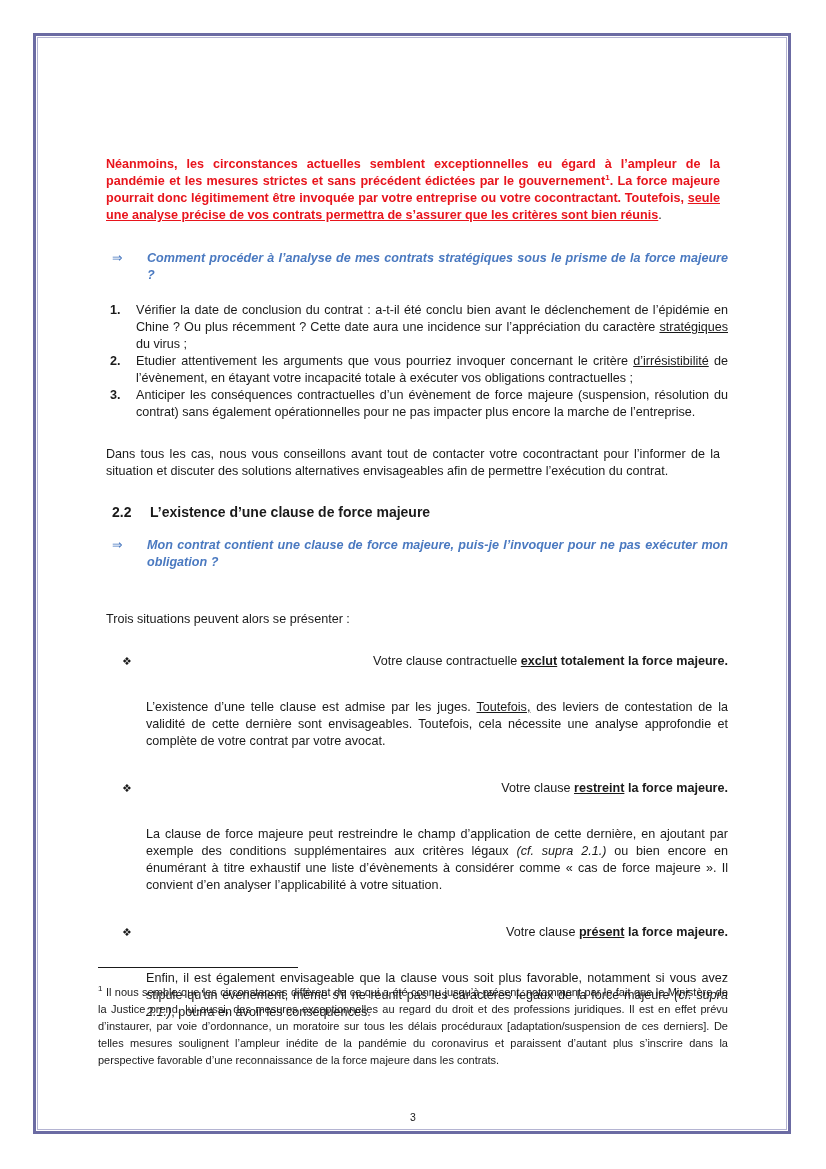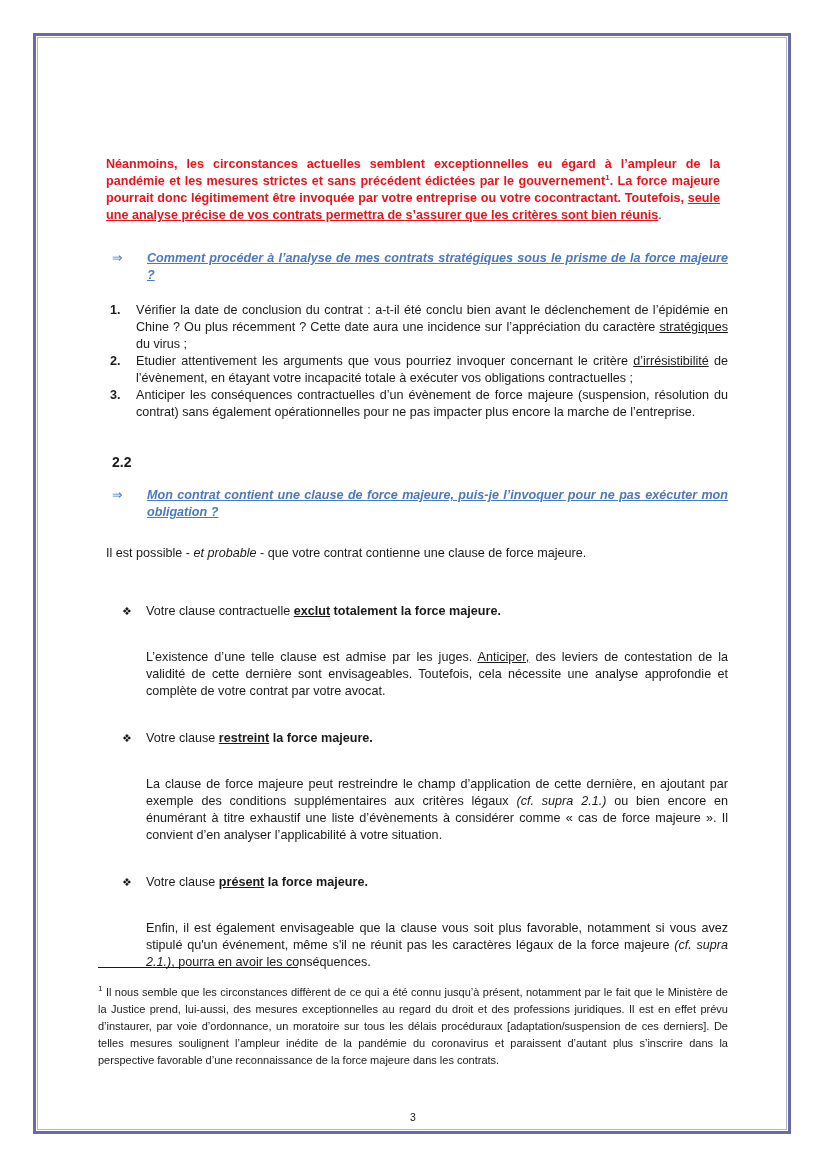--- a/index.html
+++ b/index.html
@@ -9,31 +9,31 @@
                  border: 3px solid #6b6ba3; box-sizing: border-box; }
   .frame-inner { position: absolute; left: 37px; top: 37px; width: 750px; height: 1093px;
                  border: 1px solid #b4b4d2; box-sizing: border-box; }
   .content { position: absolute; left: 98px; top: 148px; width: 630px;
              font-size: 12.6px; line-height: 17px; }
   .p { margin: 8px; text-align: justify; }
   .red { color: #e8141c; font-weight: bold; }
   .red .ul { text-decoration: underline; }
   .arrow-q { display: flex; color: #4a79c0; font-style: italic; font-weight: bold; margin-left: 14px; }
   .arrow-q .ar { width: 35px; flex: none; font-style: normal; font-weight: normal; }
-  .arrow-q .qt { flex: 1; text-align: justify; text-decoration: underline; }
+  .arrow-q .qt { flex: 1; text-align: justify; }
   ol.steps { list-style: none; margin: 0; padding: 0; margin-left: 12px; }
   ol.steps li { display: flex; }
   ol.steps .num { width: 26px; flex: none; font-weight: bold; }
   ol.steps .txt { flex: 1; text-align: justify; }
   .u { text-decoration: underline; }
   .h2 { display: flex; font-weight: bold; font-size: 14px; margin-left: 14px; gap: 8px; }
   .h2 .n { width: 30px; }
   .bullet { display: flex; margin-left: 24px; }
   .bullet .d { width: 24px; flex: none; font-size: 11px; }
-  .bullet .bt { flex: 1; }
+  .bullet .bt { flex: 1; text-align: right; }
   .b { font-weight: bold; }
   .sub { margin-left: 48px; text-align: justify; }
   .i { font-style: italic; }
   .fn-rule { position: absolute; left: 98px; top: 967px; width: 200px; border-top: 1px solid #1a1a1a; }
   .footnote { position: absolute; left: 98px; top: 973px; width: 630px; font-size: 11px;
               line-height: 17px; text-align: justify; }
   .footnote sup, .red sup { font-size: 8px; line-height: 0; }
   .page-num { position: absolute; left: 0; width: 826px; top: 1111px; text-align: center; font-size: 10.5px; }
 </style>
 </head>
@@ -62,44 +62,46 @@
       <span class="num">2.</span>
       <span class="txt"><span>Etudier attentivement les arguments que vous pourriez invoquer concernant le critère </span><span class="u">d’irrésistibilité</span><span> de l’évènement, en étayant votre incapacité totale à exécuter vos obligations contractuelles ;</span></span>
     </li>
     <li>
       <span class="num">3.</span>
       <span class="txt"><span>Anticiper les conséquences contractuelles d’un évènement de force majeure (suspension, résolution du contrat) sans également opérationnelles pour ne pas impacter plus encore la marche de l’entreprise.</span></span>
     </li>
   </ol>
 
   <div style="height:17px"></div>
+  <p class="p">Dans tous les cas, nous vous conseillons avant tout de contacter votre cocontractant pour l’informer de la situation et discuter des solutions alternatives envisageables afin de permettre l’exécution du contrat.</p>
 
   <div style="height:16px"></div>
   <div class="h2">
     <span class="n">2.2</span>
+    <span>L’existence d’une clause de force majeure</span>
   </div>
 
   <div style="height:16px"></div>
   <div class="arrow-q">
     <span class="ar">⇒</span>
     <span class="qt">Mon contrat contient une clause de force majeure, puis-je l’invoquer pour ne pas exécuter mon obligation ?</span>
   </div>
 
   <div style="height:16px"></div>
-  <p class="p"><span>Il est possible - </span><span class="i">et probable</span><span> - que votre contrat contienne une clause de force majeure.</span></p>
 
   <div style="height:16px"></div>
+  <p class="p">Trois situations peuvent alors se présenter :</p>
 
   <div style="height:17px"></div>
   <div class="bullet">
     <span class="d">❖</span>
     <span class="bt"><span>Votre clause contractuelle </span><span class="b u">exclut</span><span class="b"> totalement la force majeure.</span></span>
   </div>
   <div style="height:16px"></div>
-  <p class="sub"><span>L’existence d’une telle clause est admise par les juges. </span><span class="u">Anticiper,</span><span> des leviers de contestation de la validité de cette dernière sont envisageables. Toutefois, cela nécessite une analyse approfondie et complète de votre contrat par votre avocat.</span></p>
+  <p class="sub"><span>L’existence d’une telle clause est admise par les juges. </span><span class="u">Toutefois,</span><span> des leviers de contestation de la validité de cette dernière sont envisageables. Toutefois, cela nécessite une analyse approfondie et complète de votre contrat par votre avocat.</span></p>
 
   <div style="height:18px"></div>
   <div class="bullet">
     <span class="d">❖</span>
     <span class="bt"><span>Votre clause </span><span class="b u">restreint</span><span class="b"> la force majeure.</span></span>
   </div>
   <div style="height:16px"></div>
   <p class="sub"><span>La clause de force majeure peut restreindre le champ d’application de cette dernière, en ajoutant par exemple des conditions supplémentaires aux critères légaux </span><span class="i">(cf. supra 2.1.)</span><span> ou bien encore en énumérant à titre exhaustif une liste d’évènements à considérer comme « cas de force majeure ». Il convient d’en analyser l’applicabilité à votre situation.</span></p>
 
   <div style="height:18px"></div>

